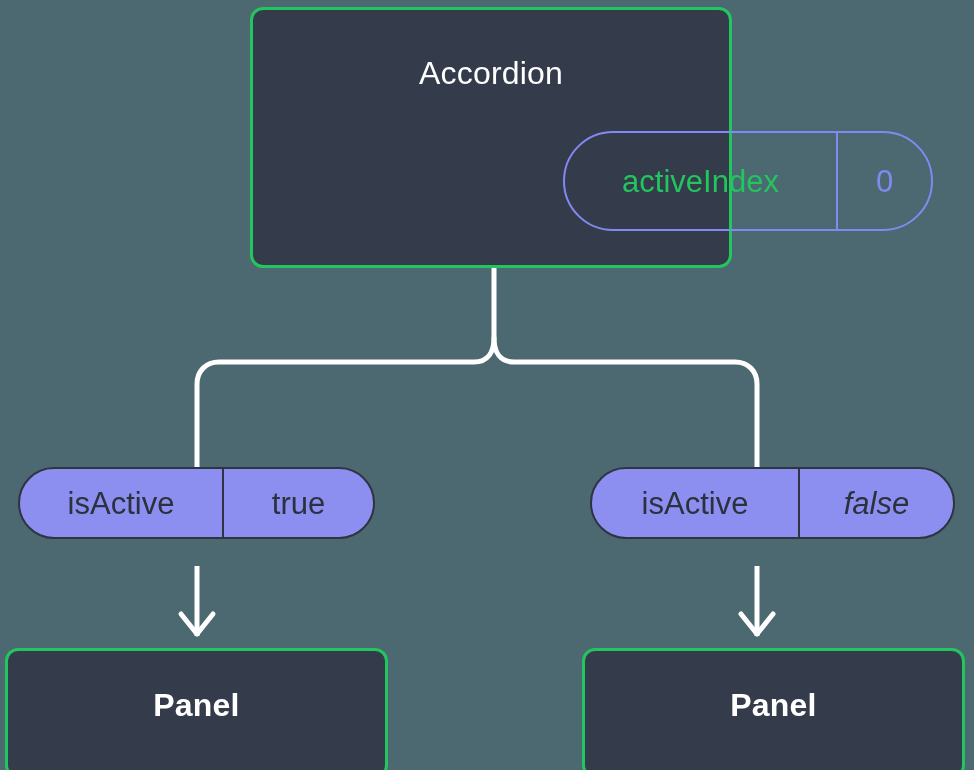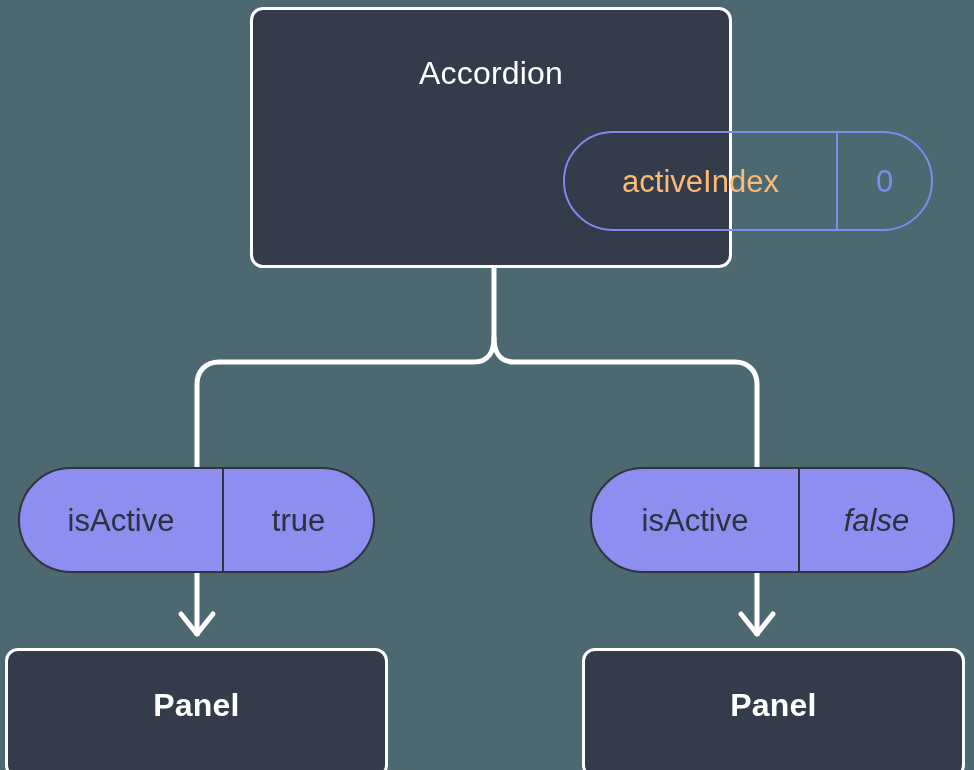--- a/index.html
+++ b/index.html
@@ -31,21 +31,21 @@
     width: 974px;
     height: 770px;
     pointer-events: none;
   }
 
   
   .node-box {
     position: absolute;
     box-sizing: border-box;
     background: #343b4a;
-    border: 3px solid #ffffff;
+    border: 3px solid #22c55e;
     border-radius: 13px;
     display: flex;
     flex-direction: column;
     align-items: center;
   }
   .node-title {
     color: #ffffff;
     font-size: 32px;
     font-weight: 400;
     letter-spacing: 0.2px;
@@ -85,35 +85,35 @@
     position: absolute;
     left: 310px;
     top: 121px;
     width: 370px;
     height: 100px;
     border: 2px solid #8289f0;
     background: transparent;
   }
   .pill.outlined .pill-key {
     width: 273px;
-    color: #fdba74;
+    color: #22c55e;
     font-size: 31px;
     border-right: 2px solid #8289f0;
   }
   .pill.outlined .pill-val {
     flex: 1;
     color: #8289f0;
     font-size: 31px;
   }
 
   
   .pill.filled {
     position: absolute;
     top: 467px;
-    height: 106px;
+    height: 72px;
     background: #8c8fef;
     border: 2px solid #2e3440;
   }
   .pill.filled .pill-key,
   .pill.filled .pill-val {
     color: #2b313d;
     font-size: 31px;
   }
   .pill.filled .pill-key {
     border-right: 2px solid #2e3440;

